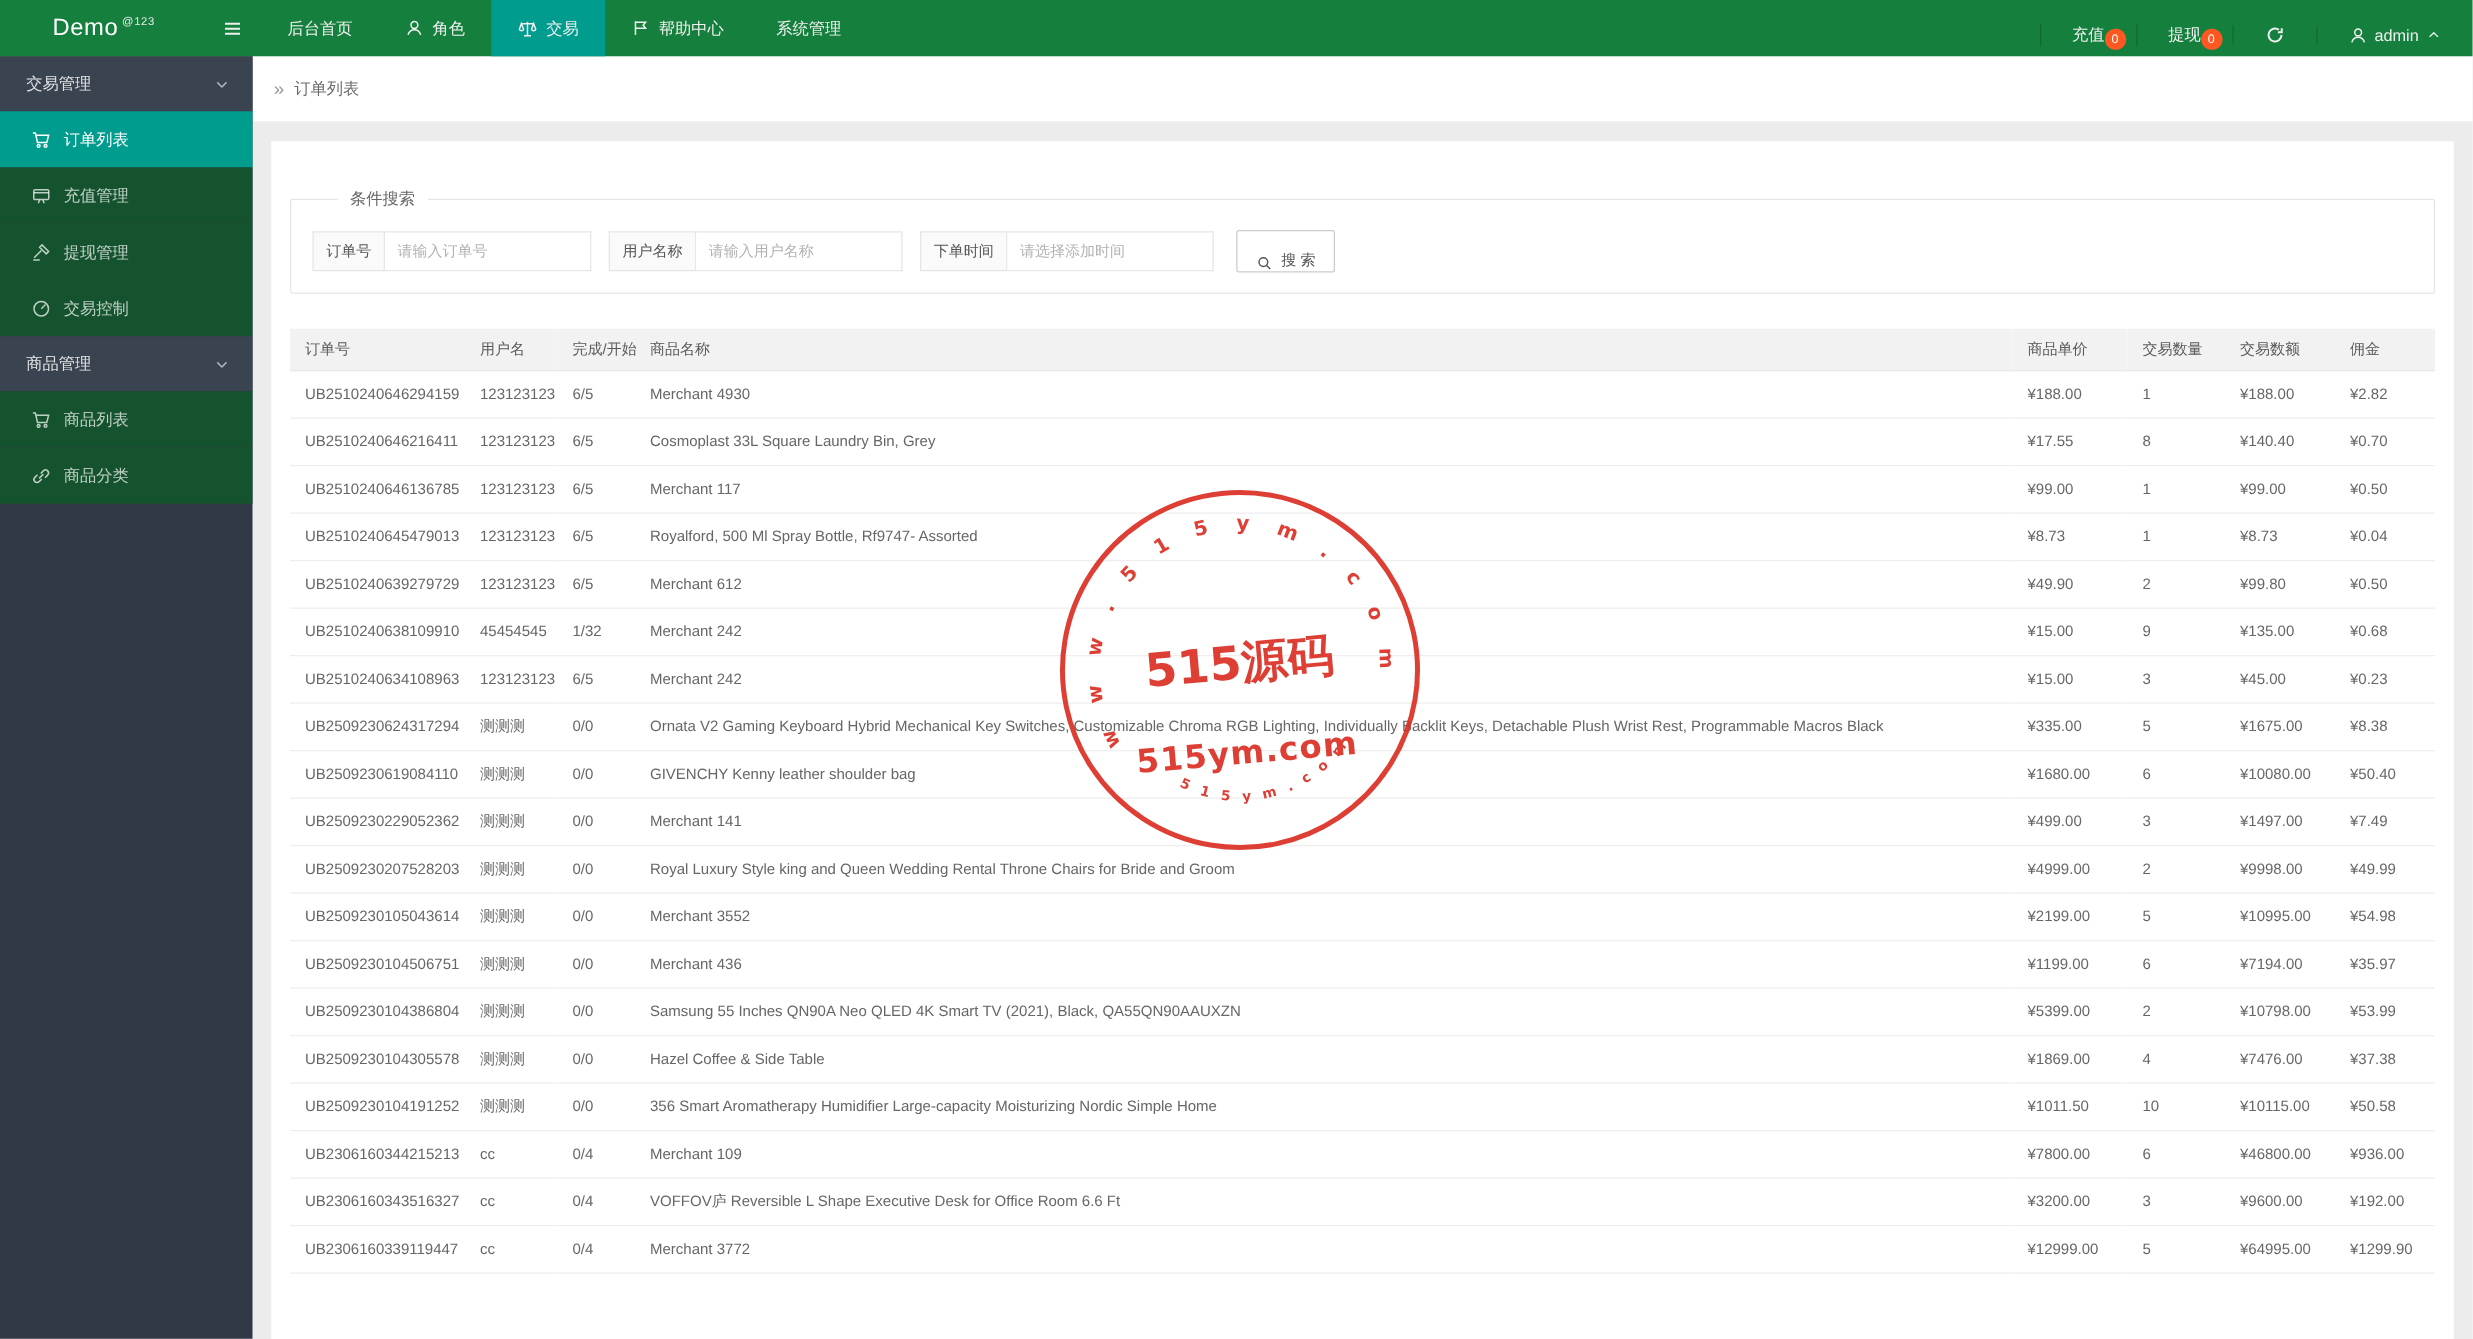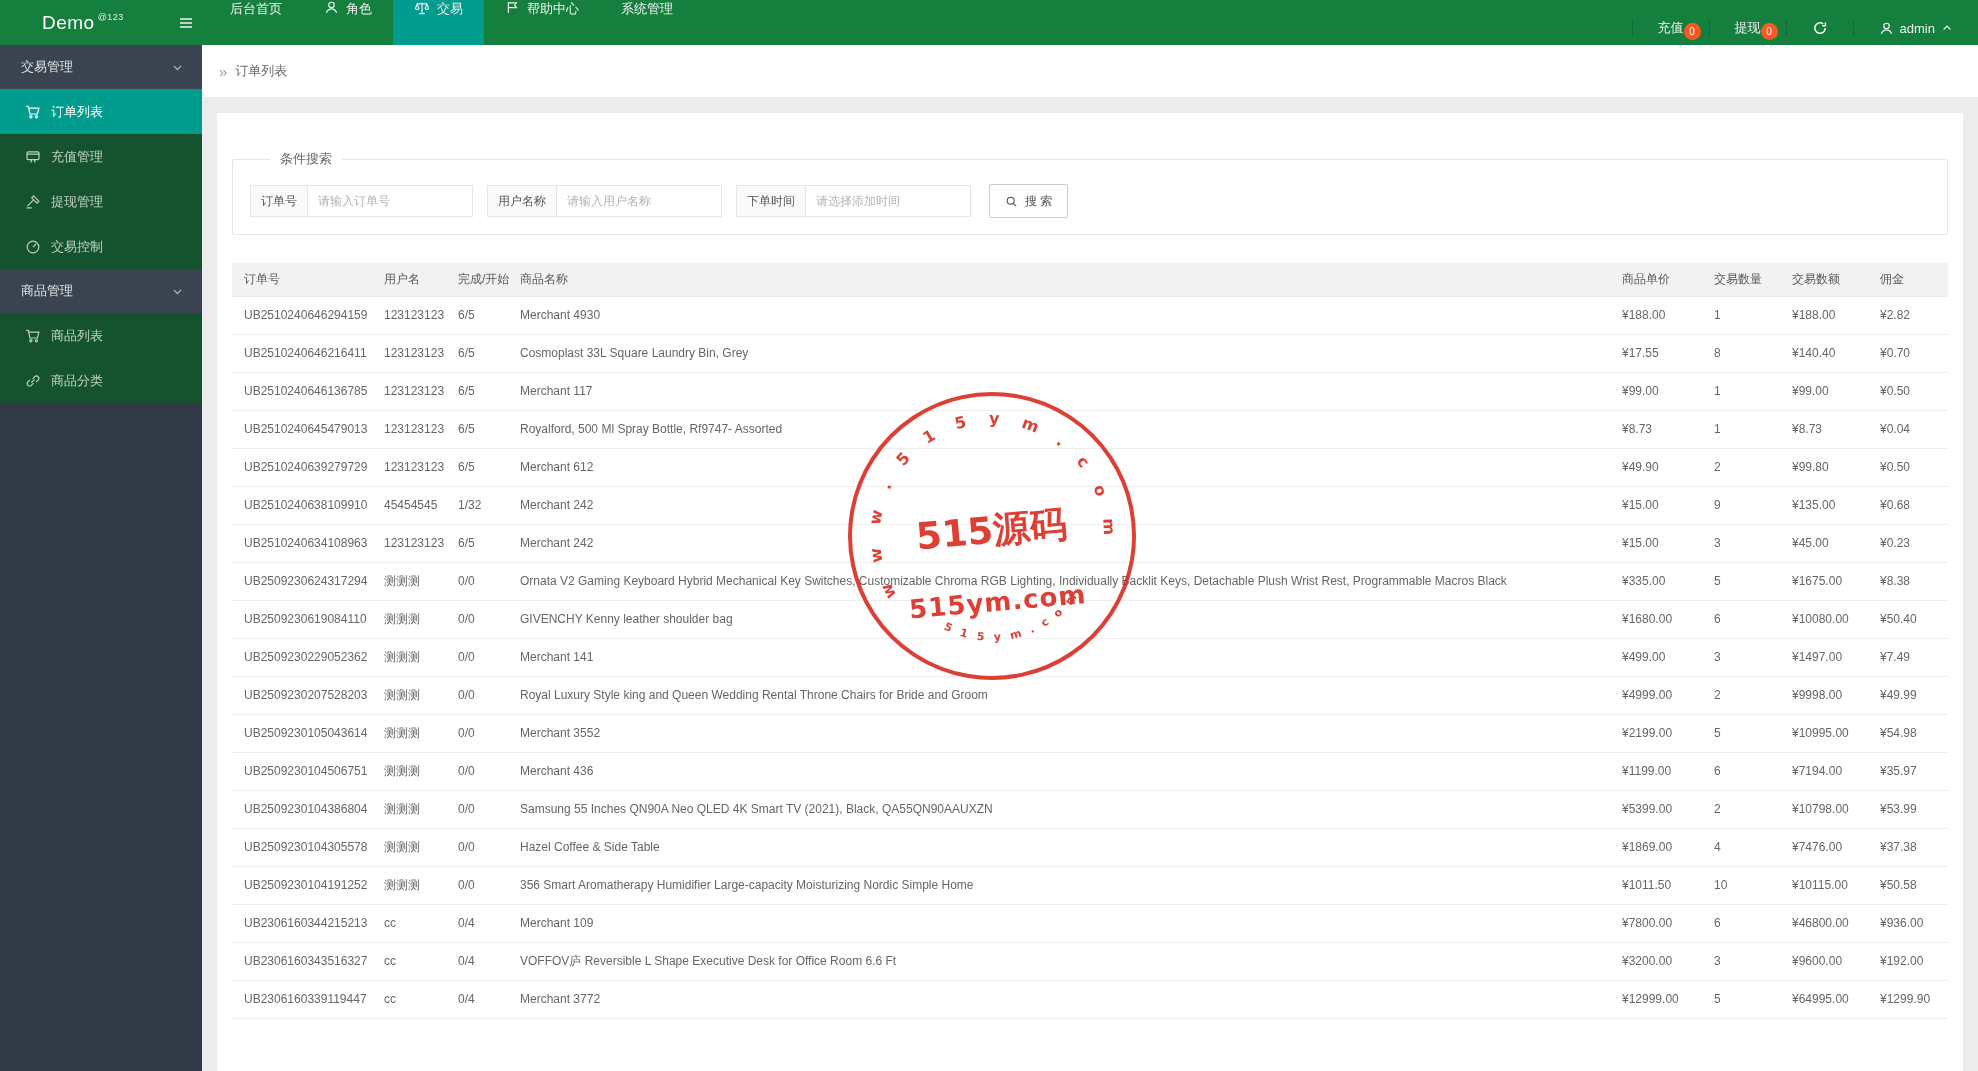--- a/index.html
+++ b/index.html
@@ -7,21 +7,21 @@
     font-family:"Liberation Sans","DejaVu Sans",sans-serif; }
 
   
   .navbar { position:absolute; top:0; left:0; width:100%; height:45px; background:#15803d;
     display:flex; align-items:stretch; z-index:20; color:#fff; }
   .logo { width:163px; padding-left:42px; display:flex; align-items:center; font-size:19px;
     color:#fff; letter-spacing:.5px; }
   .logo sup { font-size:9px; margin-left:3px; transform:translateY(-6px); color:#e8e8e8; }
   .nav-toggle { width:46px; display:flex; align-items:center; justify-content:center; cursor:pointer; color:#f0f0f0; }
   .nav-menu { display:flex; align-items:stretch; }
-  .nav-item { display:flex; align-items:flex-start; gap:7px; padding:0 21px; font-size:13px;
+  .nav-item { display:flex; align-items:center; gap:7px; padding:0 21px; font-size:13px;
     color:#f0f0f0; cursor:pointer; }
   .nav-item.active { background:#009c8e; }
   .nav-right { position:absolute; right:0; top:0; height:56px; display:flex; align-items:center; }
   .nav-right-item { position:relative; display:flex; align-items:center; gap:6px; padding:0 25px;
     font-size:13px; color:#f0f0f0; border-left:1px solid rgba(0,0,0,.18); cursor:pointer; }
   .badge { position:absolute; top:4px; right:8px; min-width:17px; height:17px; border-radius:9px;
     background:#ff5722; color:#fff; font-size:10px; line-height:17px; text-align:center; padding:0 4px; }
 
   
   .sidebar { position:absolute; top:45px; left:0; bottom:0; width:202px; background:#313947; z-index:10; }
@@ -45,21 +45,21 @@
   fieldset.search-box { margin-top:22px; border:1px solid #e6e6e6; border-radius:2px; padding:16px 0 16px 17px; }
   fieldset.search-box legend { margin-left:20px; padding:0 10px; font-size:13px; color:#666; }
   .search-row { display:flex; align-items:center; }
   .sfield { display:flex; margin-right:14px; }
   .slabel { background:#fafafa; border:1px solid #e6e6e6; height:32px; line-height:30px; padding:0 10px;
     font-size:12px; color:#555; white-space:nowrap; }
   .sinput { width:165px; height:32px; border:1px solid #e6e6e6; border-left:none; padding:0 10px;
     font-size:12px; color:#666; outline:none; font-family:inherit; }
   .sinput::placeholder { color:#b3b3b3; }
   .search-btn { margin-left:4px; height:34px; background:#fff; border:1px solid #ccc; border-radius:2px;
-    display:flex; align-items:center; gap:7px; padding:0 15px; font-size:12px; color:#555; cursor:pointer; }
+    display:flex; align-items:flex-end; gap:7px; padding:0 15px; font-size:12px; color:#555; cursor:pointer; }
 
   
   table.orders { width:100%; margin-top:28px; border-collapse:collapse; table-layout:fixed; font-size:12px; }
   table.orders th { background:#f2f2f2; color:#5a5a5a; font-weight:normal; text-align:left;
     padding:9px 12px; line-height:15px; white-space:nowrap; border-bottom:1px solid #e9e9e9; }
   table.orders td { padding:0 12px; height:38px; line-height:17px; color:#666;
     border-bottom:1px solid #eee; white-space:nowrap; overflow:hidden; }
 
   
   .pagination { position:relative; height:60px; margin-top:0; }

